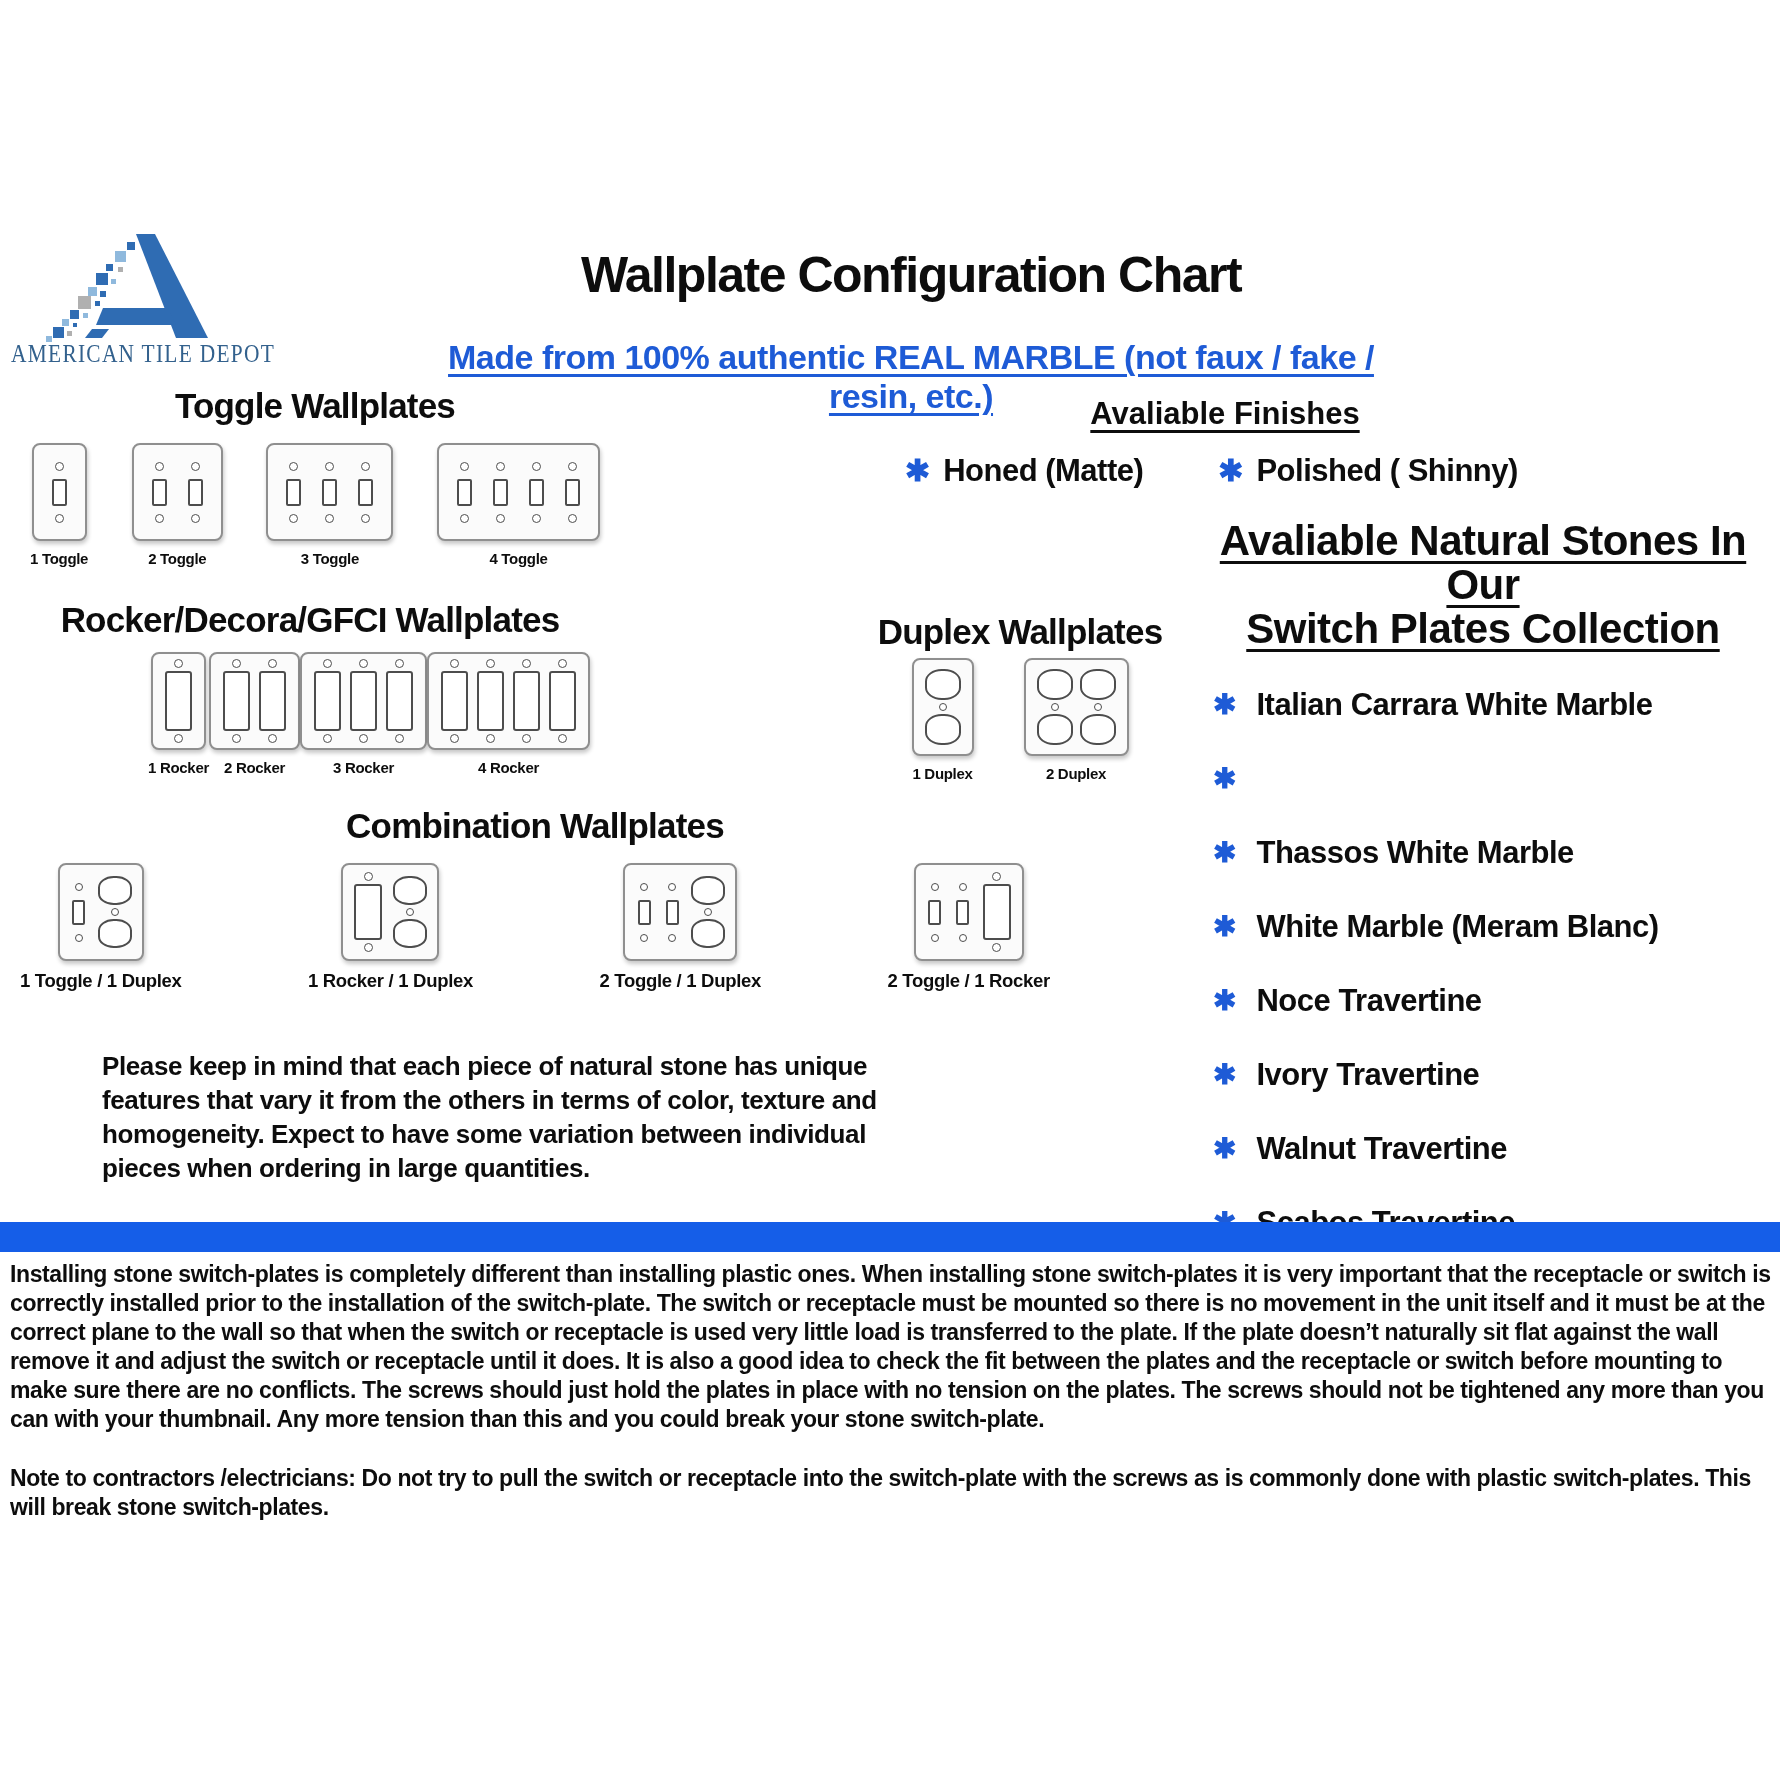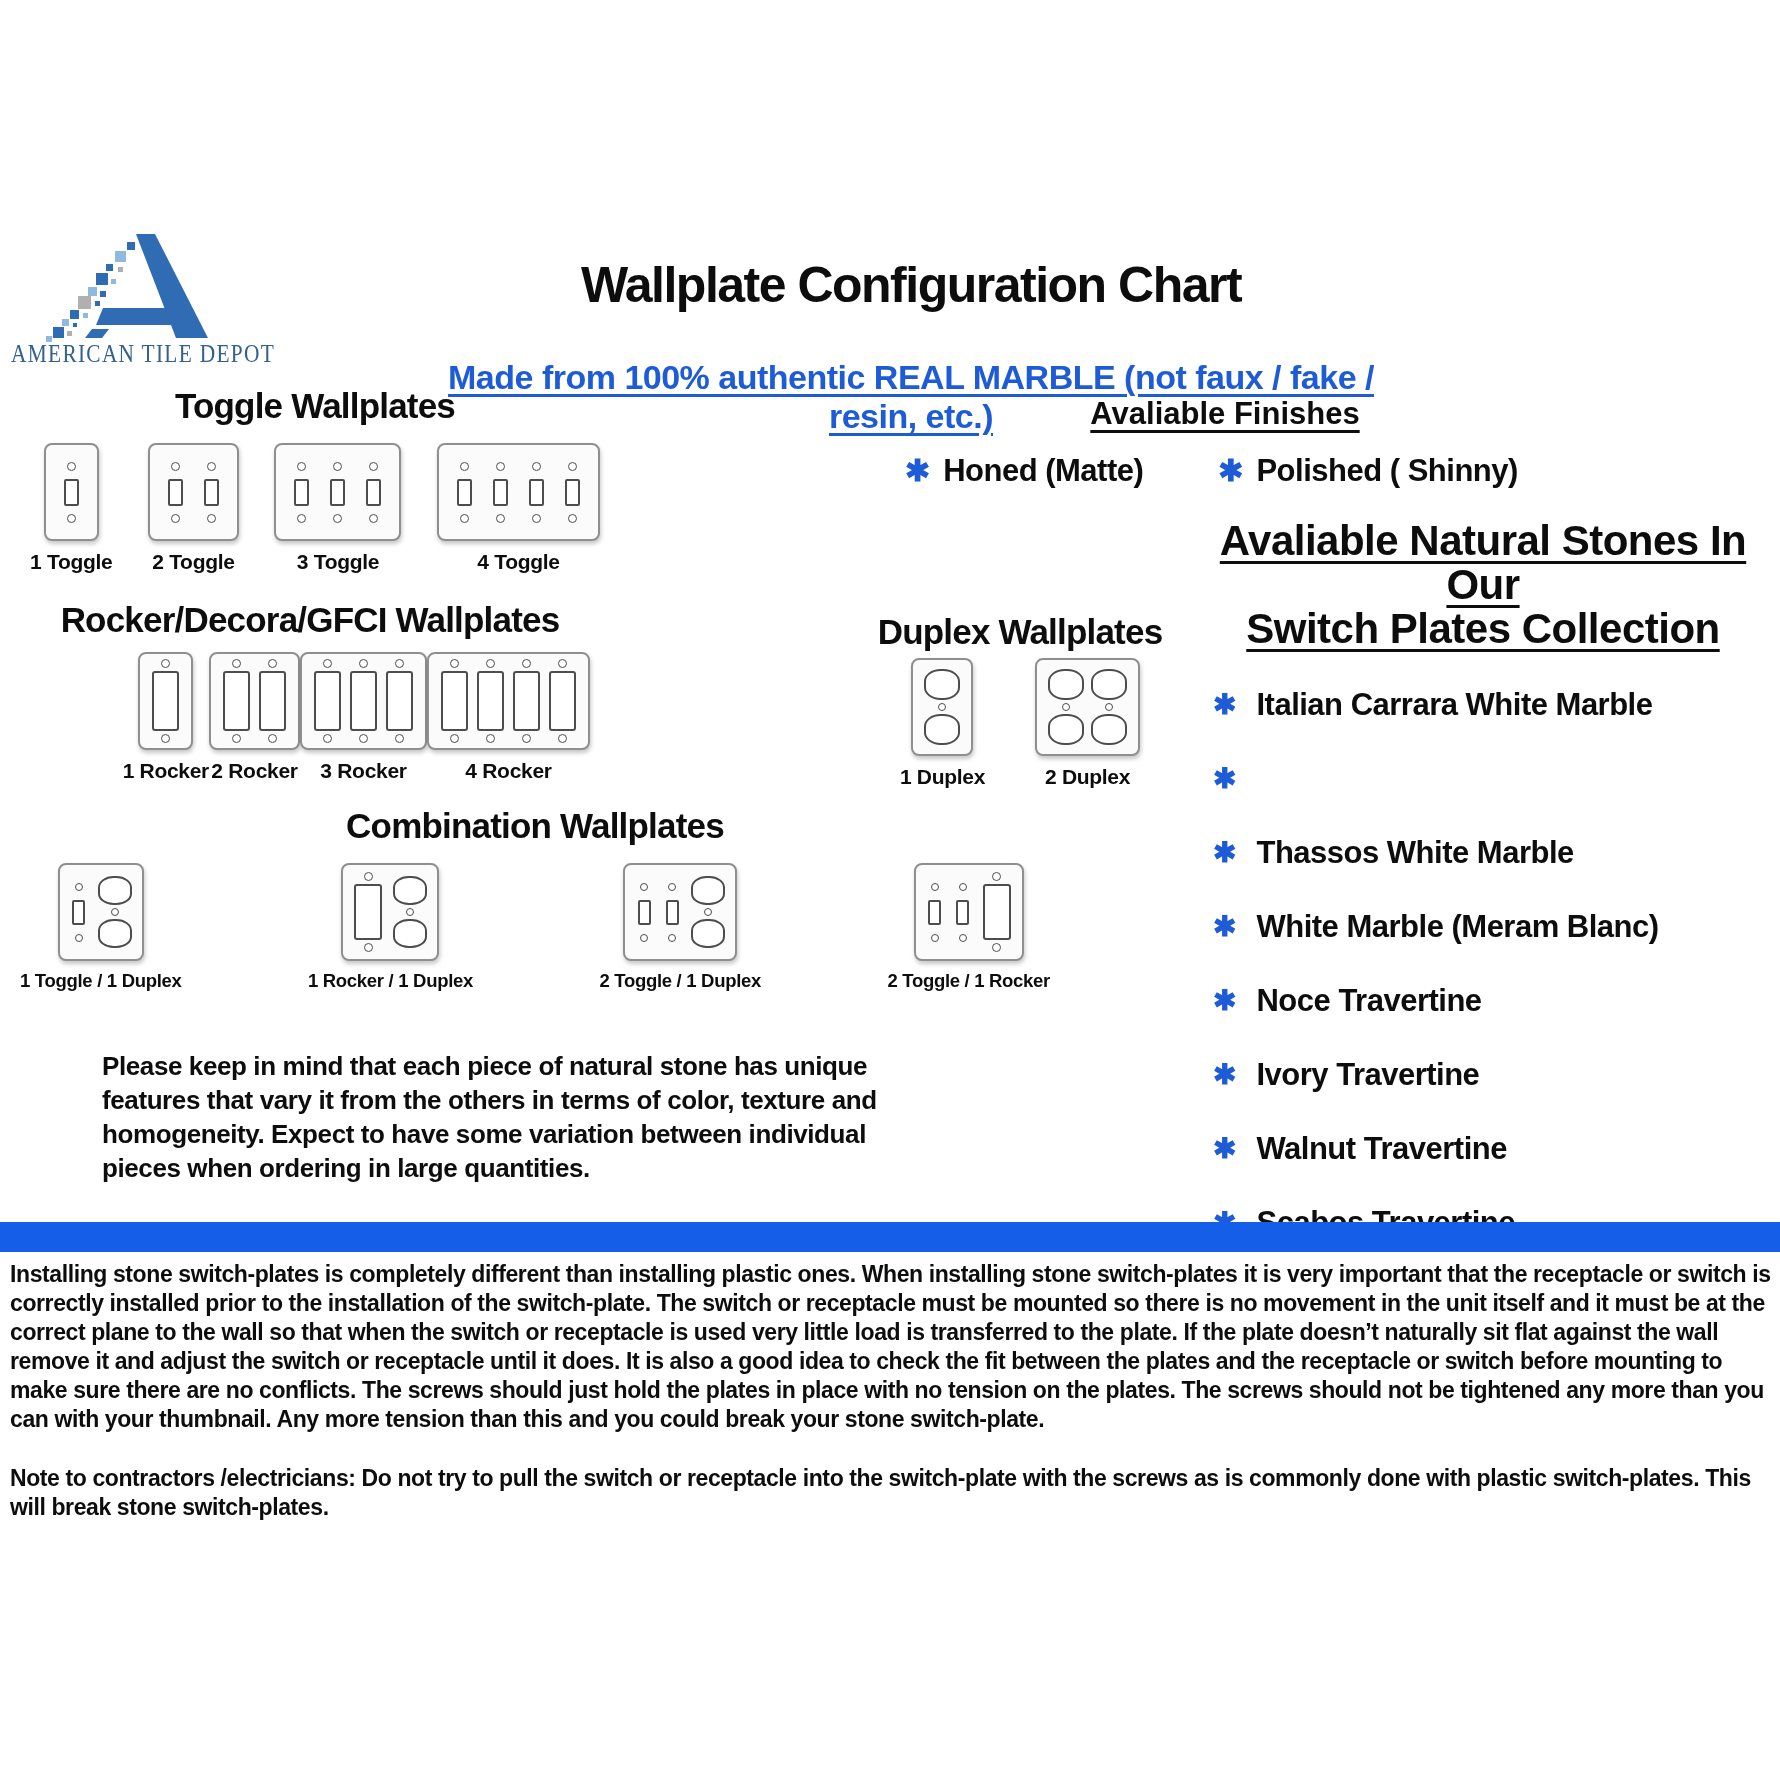--- a/index.html
+++ b/index.html
@@ -5,21 +5,21 @@
   html,body{margin:0;padding:0;background:#ffffff;}
   .page{position:relative;width:1780px;height:1780px;background:#fff;overflow:hidden;
         font-family:"Liberation Sans",sans-serif;color:#0d0d0d;}
 
   
   .logo{position:absolute;left:8px;top:230px;width:270px;}
   .logo svg{display:block;}
 
   
   .title-block{position:absolute;left:411px;top:246px;width:1000px;text-align:center;}
-  .main-title{font-size:50px;font-weight:bold;letter-spacing:-1.5px;margin:10px;}
+  .main-title{font-size:50px;font-weight:bold;letter-spacing:-1.5px;margin:0;}
   .subtitle{display:inline-block;margin-top:16px;font-size:34px;font-weight:bold;
             color:var(--accent-blue,#1e5bd6);text-decoration:underline;
             text-decoration-thickness:2.5px;text-underline-offset:5px;letter-spacing:-0.5px;}
 
   
   .section{position:absolute;}
   .section h2{font-size:35px;font-weight:bold;text-align:center;margin:0;letter-spacing:-0.8px;}
   .plates-row{display:flex;align-items:flex-start;}
   .sec-toggle{left:30px;top:386px;width:570px;}
   .sec-toggle .plates-row{margin-top:17px;justify-content:space-between;}
@@ -29,21 +29,21 @@
   .sec-duplex .plates-row{margin-top:6px;justify-content:center;gap:50px;}
   .sec-combination{left:20px;top:806px;width:1030px;}
   .sec-combination .plates-row{margin-top:17px;justify-content:space-between;}
 
   
   .plate-figure{display:flex;flex-direction:column;align-items:center;}
   .plate{display:flex;align-items:stretch;justify-content:center;gap:5px;
          background:#fbfbfb;border:2px solid #8f8f8f;border-radius:8px;
          padding:2px 10px;height:98px;box-sizing:border-box;
          box-shadow:1px 3px 4px rgba(0,0,0,.22);}
-  .plate-label{margin-top:9px;font-size:21px;font-weight:bold;letter-spacing:-0.3px;white-space:nowrap;}
+  .plate-label{margin-top:9px;font-size:15px;font-weight:bold;letter-spacing:-0.3px;white-space:nowrap;}
   .gang{display:flex;flex-direction:column;align-items:center;}
   .screw{width:9px;height:9px;border:1.5px solid #4d4d4d;border-radius:50%;
          background:#fff;box-sizing:border-box;flex:0 0 auto;}
   .gang-toggle{width:31px;justify-content:center;gap:8px;}
   .slot-toggle{width:15px;height:27px;border:2px solid #4d4d4d;border-radius:2px;
                background:#fff;box-sizing:border-box;}
   .gang-rocker{width:31px;justify-content:space-between;padding:3px 0;}
   .slot-rocker{width:27px;border:2px solid #4d4d4d;border-radius:3px;background:#fff;
                box-sizing:border-box;flex:1 1 auto;margin:3px 0;}
   .gang-duplex{width:38px;justify-content:center;gap:3px;}

